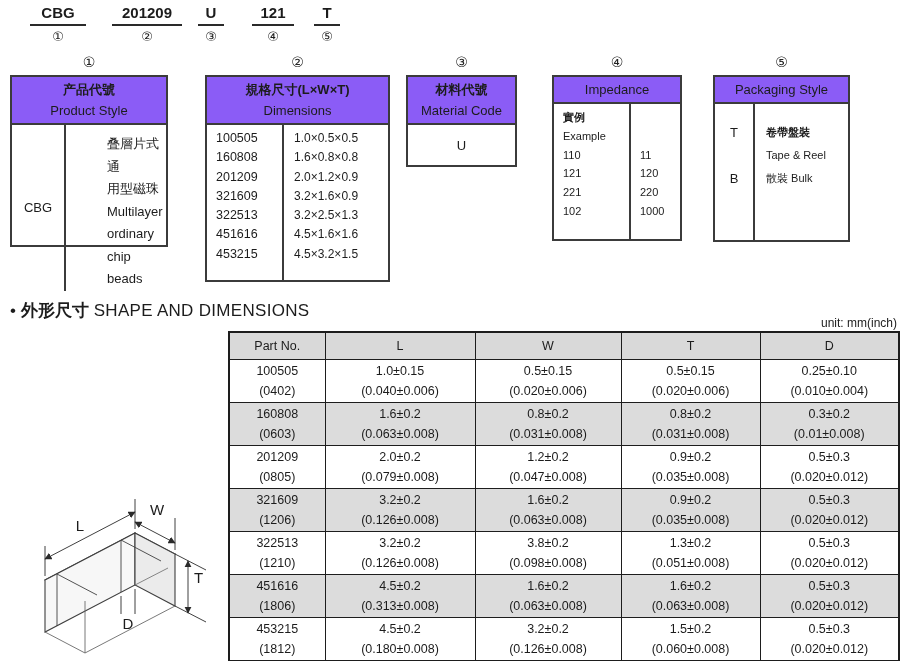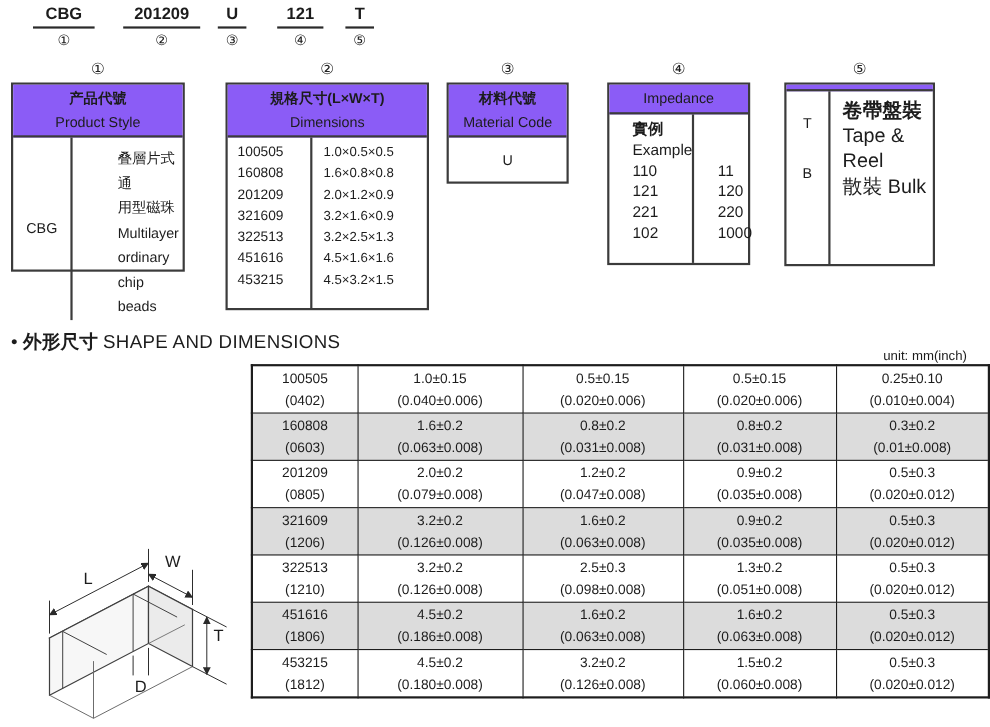--- a/index.html
+++ b/index.html
@@ -27,35 +27,35 @@
 
   #box-dimensions{left:205px;top:75px;width:185px;height:207px;}
   #box-dimensions .lbox-head{line-height:21px;}
   .b2-codes{width:66px;padding:4px 0 0 9px;line-height:19.3px;font-size:12.5px;}
   .b2-dims{flex:1;padding:4px 0 0 10px;line-height:19.3px;font-size:12px;}
 
   #box-material{left:406px;top:75px;width:111px;height:92px;}
   .b3-val{flex:1;display:flex;align-items:center;justify-content:center;font-size:13px;}
 
   #box-impedance{left:552px;top:75px;width:130px;height:166px;}
-  .b4-col{padding:4px 0 0 21px;line-height:18.8px;font-size:14px;}
+  .b4-col{padding:4px 0 0 9px;line-height:18.8px;font-size:11px;}
   .b4-left{width:66px;}
   .b4-right{flex:1;}
   .b4-spacer{height:37.6px;}
 
   #box-packaging{left:713px;top:75px;width:137px;height:167px;}
   .b5-codes{width:38px;text-align:center;padding-top:17px;line-height:23px;font-size:13px;}
   .b5-gap{height:23px;}
-  .b5-labels{flex:1;padding:6px 0 0 11px;line-height:23px;font-size:18px;}
+  .b5-labels{flex:1;padding:17px 0 0 11px;line-height:23px;font-size:11px;}
 
   
   .heading{position:absolute;left:10px;top:301px;font-size:17px;line-height:20px;}
   .heading .bullet{font-size:17px;margin-right:5px;}
   .heading .hen{letter-spacing:0.3px;}
-  .unit-note{position:absolute;right:21px;top:316px;font-size:12px;}
+  .unit-note{position:absolute;right:3px;top:316px;font-size:12px;}
 
   
   .dim-table{position:absolute;left:228px;top:331px;border-collapse:collapse;table-layout:fixed;
              width:670px;font-size:12.5px;border:2px solid #1d1d1d;}
   .dim-table th,.dim-table td{border:1.5px solid #1d1d1d;text-align:center;padding:0;}
   .dim-table th{height:26px;background:#d9d9d9;font-weight:normal;}
   .dim-table td{height:42px;background:#ffffff;}
   .dim-table tr.alt td{background:#dcdcdc;}
   .mmv,.inv{line-height:20px;}
 
@@ -165,20 +165,21 @@
         <div>120</div>
         <div>220</div>
         <div>1000</div>
       </div>
     </div>
   </div>
 
   <div class="lbox" id="box-packaging">
     <div class="lbox-mark">⑤</div>
     <div class="lbox-head">
+      <div>Packaging Style</div>
     </div>
     <div class="lbox-body">
       <div class="b5-codes vdiv">
         <div>T</div>
         <div class="b5-gap"></div>
         <div>B</div>
       </div>
       <div class="b5-labels">
         <div class="zh">卷帶盤裝</div>
         <div>Tape &amp; Reel</div>
@@ -231,20 +232,27 @@
 
   <table class="dim-table">
     <colgroup>
       <col style="width:96px">
         <col style="width:150px">
         <col style="width:146px">
         <col style="width:139px">
         <col style="width:139px">
     </colgroup>
     <tbody>
+        <tr>
+      <th>Part No.</th>
+      <th>L</th>
+      <th>W</th>
+      <th>T</th>
+      <th>D</th>
+    </tr>
     <tr>
       <td>
             <div class="mmv">100505</div>
             <div class="inv">(0402)</div>
           </td>
       <td>
             <div class="mmv">1.0±0.15</div>
             <div class="inv">(0.040±0.006)</div>
           </td>
       <td>
@@ -329,40 +337,40 @@
     <tr>
       <td>
             <div class="mmv">322513</div>
             <div class="inv">(1210)</div>
           </td>
       <td>
             <div class="mmv">3.2±0.2</div>
             <div class="inv">(0.126±0.008)</div>
           </td>
       <td>
-            <div class="mmv">2.5±0.3</div>
+            <div class="mmv">3.8±0.2</div>
             <div class="inv">(0.098±0.008)</div>
           </td>
       <td>
             <div class="mmv">1.3±0.2</div>
             <div class="inv">(0.051±0.008)</div>
           </td>
       <td>
             <div class="mmv">0.5±0.3</div>
             <div class="inv">(0.020±0.012)</div>
           </td>
     </tr>
     <tr class="alt">
       <td>
             <div class="mmv">451616</div>
             <div class="inv">(1806)</div>
           </td>
       <td>
             <div class="mmv">4.5±0.2</div>
-            <div class="inv">(0.186±0.008)</div>
+            <div class="inv">(0.313±0.008)</div>
           </td>
       <td>
             <div class="mmv">1.6±0.2</div>
             <div class="inv">(0.063±0.008)</div>
           </td>
       <td>
             <div class="mmv">1.6±0.2</div>
             <div class="inv">(0.063±0.008)</div>
           </td>
       <td>

